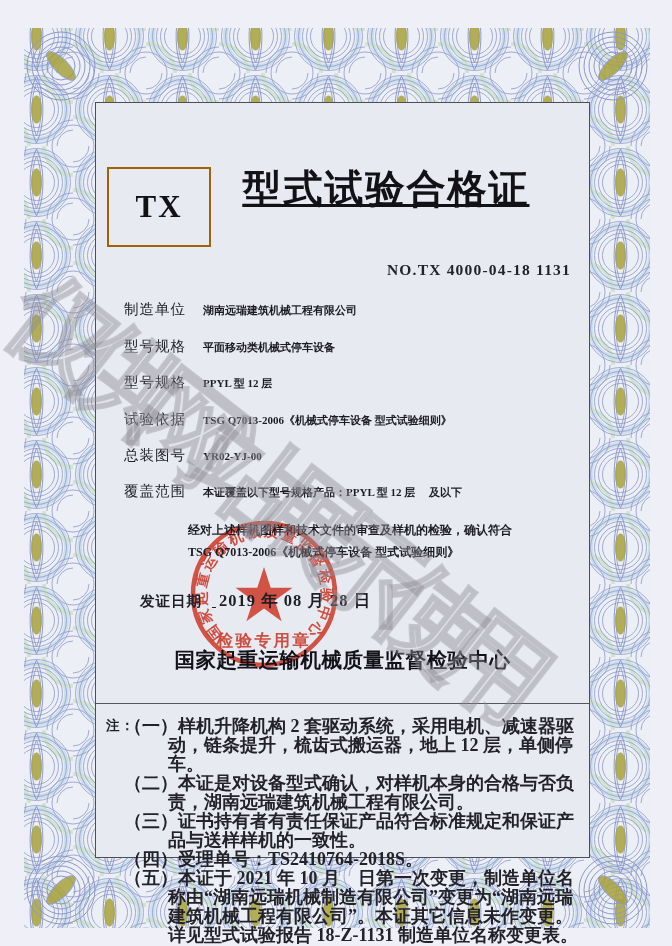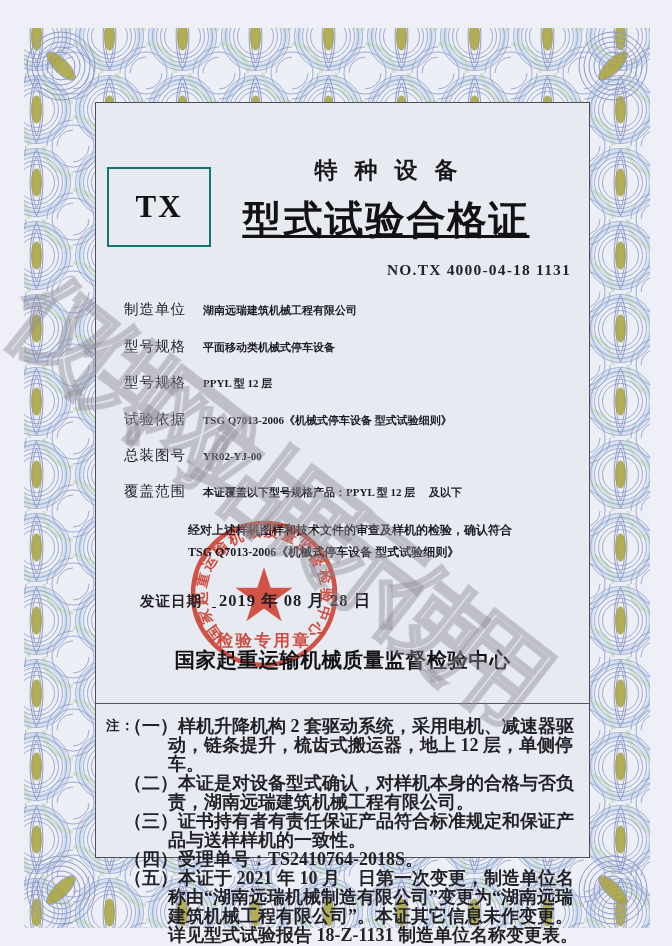--- a/index.html
+++ b/index.html
@@ -12,21 +12,21 @@
   
   .border-svg{position:absolute;left:0;top:0;z-index:0;}
   
   .panel{
     position:absolute;left:95px;top:102px;width:493px;height:754px;
     background:#e8eaf2;border:1.2px solid #4d4d58;z-index:1;
   }
   .panel *{position:absolute;}
   .tx-box{
     left:11px;top:64px;width:100px;height:76px;
-    border:2px solid #0f766e;display:flex;align-items:center;justify-content:center;
+    border:2px solid #a16207;display:flex;align-items:center;justify-content:center;
     font-size:31px;font-weight:bold;letter-spacing:2px;color:#121216;
   }
   .hdr{left:105px;top:52px;width:370px;text-align:center;}
   .hdr .sub{position:static;display:block;font-size:23px;letter-spacing:17px;text-indent:17px;color:#17171c;font-weight:600;}
   .hdr .main{position:static;display:block;margin-top:7px;font-size:39px;font-weight:bold;letter-spacing:2px;color:#121216;text-decoration:underline;}
   .no-line{left:105px;top:158px;width:370px;text-align:right;font-size:15.5px;letter-spacing:1.2px;color:#23232a;font-weight:600;}
 
   .row{height:22px;white-space:nowrap;}
   .row .lbl{position:static;display:inline-block;width:72px;font-size:14.5px;letter-spacing:1px;font-weight:400;color:#22222a;}
   .row .val{position:static;display:inline-block;margin-left:3px;font-size:11px;font-weight:600;color:#1b1b22;}
@@ -130,21 +130,20 @@
   </g>
 </svg>
 
 <div class="panel">
 
   <div class="tx-box content-z">
     <span>TX</span>
   </div>
 
   <div class="hdr content-z">
-    <span class="sub">特种设备</span>
     <span class="main">型式试验合格证</span>
   </div>
 
   <div class="no-line content-z">NO.TX 4000-04-18 1131</div>
 
   <div class="row row-1 content-z">
     <span class="lbl">制造单位</span>
     <span class="val">湖南远瑞建筑机械工程有限公司</span>
   </div>
   <div class="row row-2 content-z">

